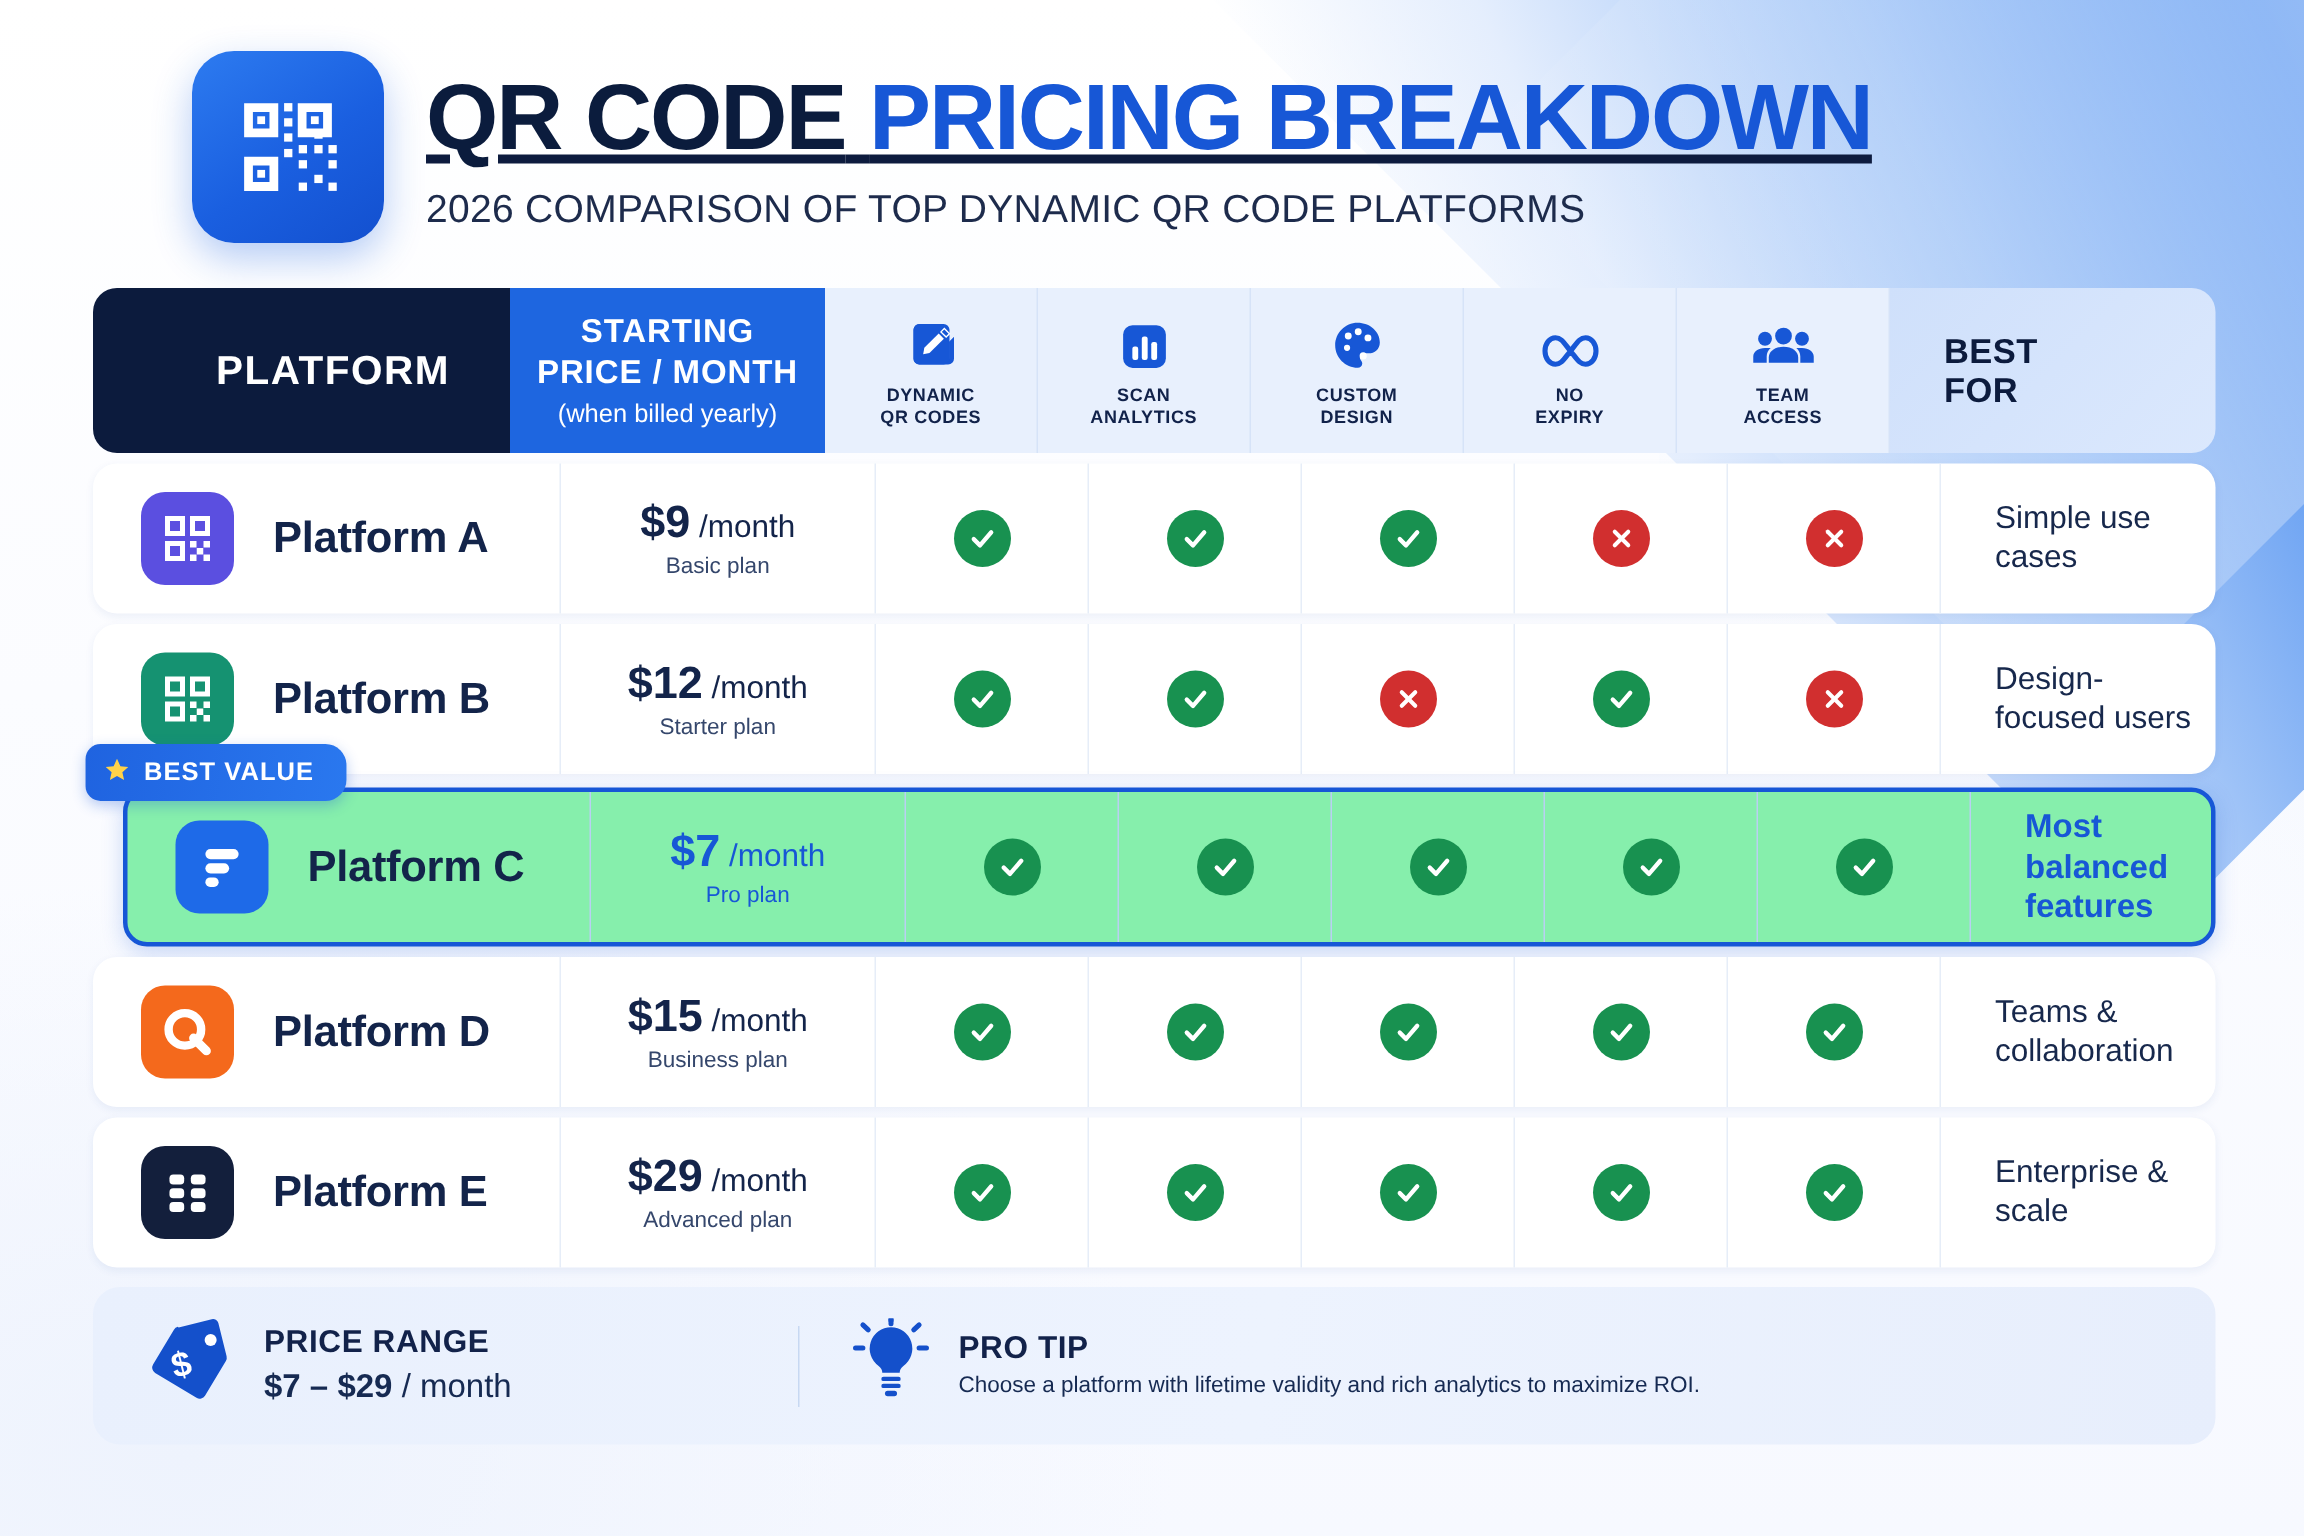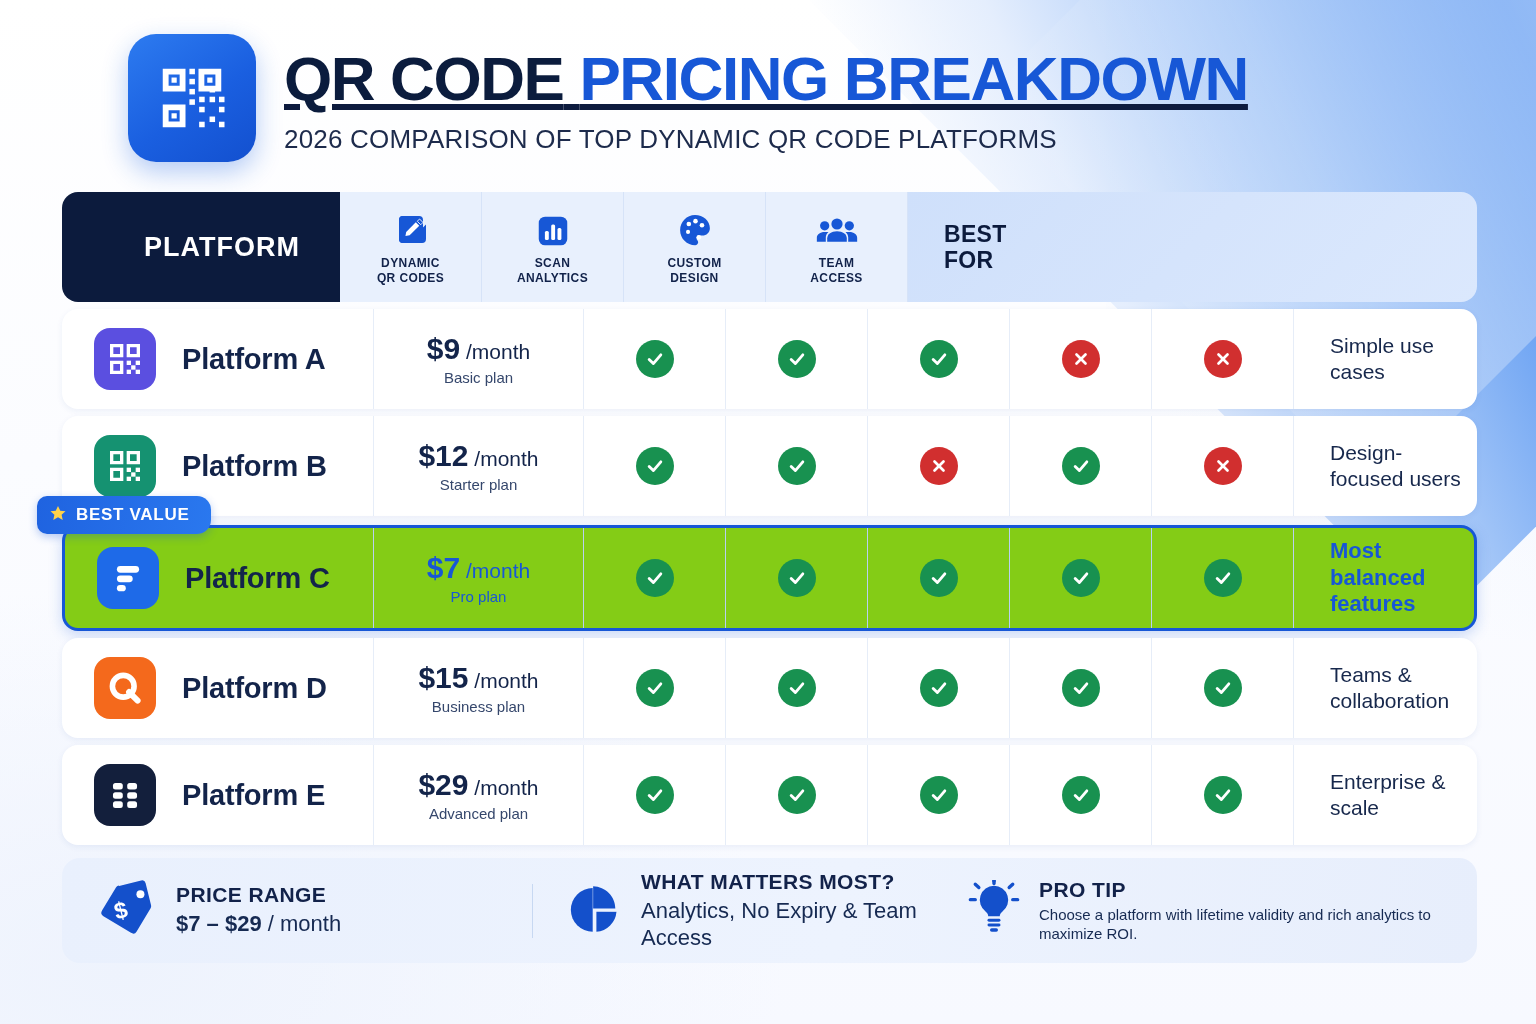--- a/index.html
+++ b/index.html
@@ -98,24 +98,24 @@
   .th-best .ft { font-size: 23px; font-weight: 700; line-height: 1.14; text-align: left; letter-spacing: .3px; }
 
   
   .row {
     display: flex; height: 100px; margin-top: 7px;
     background: #ffffff; border-radius: 16px;
     box-shadow: 0 2px 6px rgba(30,70,150,.07);
     position: relative;
   }
   .row.highlight {
-    background: #84cc16;
+    background: #86efac;
     border: 3px solid #1757d6;
     box-shadow: 0 4px 14px rgba(23,87,214,.22);
-    height: 106px; margin-top: 9px;
+    height: 106px; margin-top: 9px; margin-left: 20px;
   }
   .c-platform {
     width: 312px; display: flex; align-items: center; gap: 26px; padding-left: 32px;
     border-right: 1px solid #e6edf8;
   }
   .row.highlight .c-platform { border-right-color: #b9d0f2; width: 309px; }
   .plat-icon {
     width: 62px; height: 62px; border-radius: 16px; flex: none;
     display: flex; align-items: center; justify-content: center;
   }
@@ -222,20 +222,25 @@
     </div>
   </div>
 
   <div class="table">
 
     <div class="thead">
       <div class="th th-platform">
         <span class="lbl">PLATFORM</span>
       </div>
 
+      <div class="th th-price">
+        <span class="l1">STARTING</span>
+        <span class="l1">PRICE / MONTH</span>
+        <span class="l2">(when billed yearly)</span>
+      </div>
 
       <div class="th th-feat">
         <span class="ic">
           <svg width="36" height="36" viewBox="0 0 24 24" fill="#1757d6">
             <path d="M4 4.6A2.6 2.6 0 0 1 6.6 2h8.2l-2.2 2.2H6.6c-.2 0-.4.2-.4.4v12.8c0 .2.2.4.4.4h12.8c.2 0 .4-.2.4-.4V9.9L22 7.7v9.7A2.6 2.6 0 0 1 19.4 20H6.6A2.6 2.6 0 0 1 4 17.4V4.6z"></path>
             <path d="M4 4.6A2.6 2.6 0 0 1 6.6 2h10.8A2.6 2.6 0 0 1 20 4.6v12.8A2.6 2.6 0 0 1 17.4 20H6.6A2.6 2.6 0 0 1 4 17.4V4.6z"></path>
             <path d="M8.3 15.4l.5-2.8 6.4-6.4 2.3 2.3-6.4 6.4-2.8.5z" fill="#ffffff"></path>
             <path d="M16.2 5.5l1.5-1.5 2.3 2.3-1.5 1.5-2.3-2.3z" fill="#1757d6" stroke="#ffffff" stroke-width="0.6"></path>
           </svg>
         </span>
@@ -264,20 +269,29 @@
             <circle cx="12.3" cy="6.4" r="1.45" fill="#ffffff"></circle>
             <circle cx="16.4" cy="9" r="1.45" fill="#ffffff"></circle>
             <circle cx="7.6" cy="13.2" r="1.3" fill="#ffffff"></circle>
             <circle cx="14.4" cy="16.6" r="1.5" fill="#ffffff"></circle>
           </svg>
         </span>
         <span class="ft">CUSTOM</span>
         <span class="ft">DESIGN</span>
       </div>
 
+      <div class="th th-feat">
+        <span class="ic">
+          <svg width="46" height="30" viewBox="0 0 46 26">
+            <path d="M13 4.2c4 0 5.5 3.2 10 8.8 4.5 5.6 6 8.8 10 8.8 4 0 7-3.9 7-8.8s-3-8.8-7-8.8c-4 0-5.5 3.2-10 8.8C18.5 18.6 17 21.8 13 21.8c-4 0-7-3.9-7-8.8S9 4.2 13 4.2z" fill="none" stroke="#1757d6" stroke-width="3.4"></path>
+          </svg>
+        </span>
+        <span class="ft">NO</span>
+        <span class="ft">EXPIRY</span>
+      </div>
 
       <div class="th th-feat">
         <span class="ic">
           <svg width="42" height="34" viewBox="0 0 30 24" fill="#1757d6">
             <circle cx="15" cy="6.3" r="4"></circle>
             <circle cx="6.2" cy="7.6" r="3.3"></circle>
             <circle cx="23.8" cy="7.6" r="3.3"></circle>
             <path d="M15 11.4c-4.1 0-7 2.2-7 5.1V19h14v-2.5c0-2.9-2.9-5.1-7-5.1z"></path>
             <path d="M6.2 12c-3.3 0-5.6 1.8-5.6 4.1V19H7v-3c0-1.6.7-3 1.9-4-.8-.1-1.7 0-2.7 0z"></path>
             <path d="M23.8 12c3.3 0 5.6 1.8 5.6 4.1V19H23v-3c0-1.6-.7-3-1.9-4 .8-.1 1.7 0 2.7 0z"></path>
@@ -600,34 +614,20 @@
         </svg>
       </span>
       <div class="ftxt">
         <div class="ft-h">PRICE RANGE</div>
         <div class="ft-b"><span class="bold">$7 – $29</span><span> / month</span></div>
       </div>
     </div>
 
     <div class="fdiv"></div>
 
-    <div class="fitem i2">
-      <span>
-        <svg width="56" height="56" viewBox="0 0 24 24">
-          <path d="M11.2 2.3v9.5h9.5c0-5.1-4.2-9.3-9.5-9.5z" fill="#1450cb"></path>
-          <path d="M11 13v8.7A9.35 9.35 0 0 1 11 3v10z" fill="#1450cb"></path>
-          <path d="M12.6 13.2h8.6a9.35 9.35 0 0 1-8.6 8.6v-8.6z" fill="#1450cb"></path>
-          <path d="M12.6 13.2h8.6v.1l-8.6-.1z" fill="#ffffff"></path>
-        </svg>
-      </span>
-      <div class="ftxt">
-        <div class="ft-h">WHAT MATTERS MOST?</div>
-        <div class="ft-b">Analytics, No Expiry &amp; Team Access</div>
-      </div>
-    </div>
 
     <div class="fitem i3">
       <span>
         <svg width="54" height="58" viewBox="0 0 24 26" fill="#1450cb">
           <path d="M12 2.6a6.4 6.4 0 0 0-3.7 11.6c.7.5 1.1 1.2 1.1 2h5.2c0-.8.4-1.5 1.1-2A6.4 6.4 0 0 0 12 2.6z"></path>
           <rect x="9.1" y="17.4" width="5.8" height="1.3" rx=".65"></rect>
           <rect x="9.1" y="19.5" width="5.8" height="1.3" rx=".65"></rect>
           <rect x="10.2" y="21.6" width="3.6" height="1.6" rx=".8"></rect>
           <g stroke="#1450cb" stroke-width="1.5" stroke-linecap="round">
             <line x1="12" y1="0.6" x2="12" y2="-0.4"></line>

